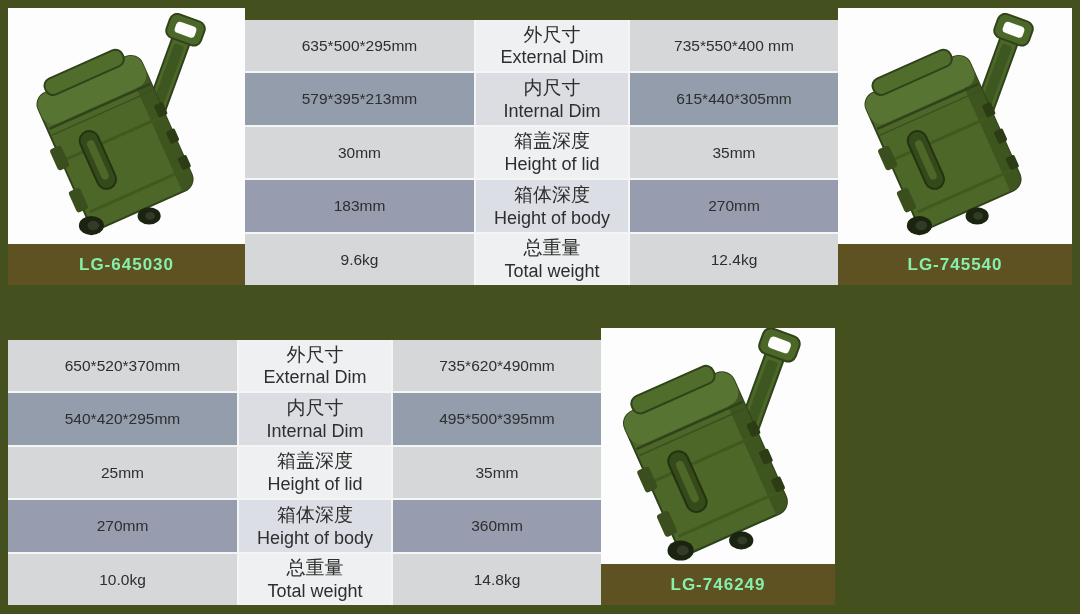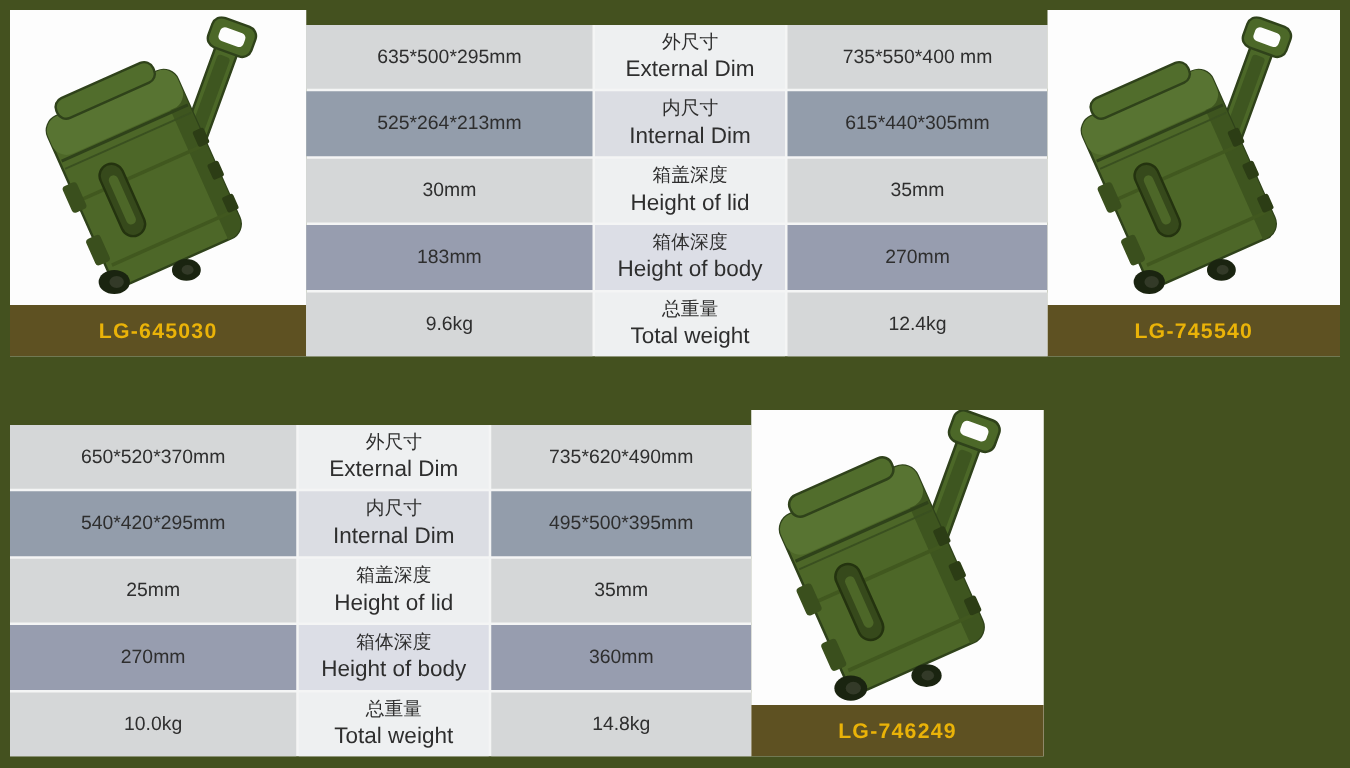--- a/index.html
+++ b/index.html
@@ -26,21 +26,21 @@
   .product-card.right{width:234px;}
   .case-art{
     flex:1;display:flex;align-items:center;justify-content:center;
     overflow:hidden;
   }
   .case-art svg{width:226px;height:226px;}
   .case-art.big svg{transform:scale(1.05);}
   .model-band{
     height:41px;flex:0 0 41px;
     background:#5e5122;
-    color:#eab308;
+    color:#86efac;
     display:flex;align-items:center;justify-content:center;
     font-weight:bold;font-size:17px;letter-spacing:1px;
   }
 
   .spec-table{
     width:593px;flex:0 0 593px;
     display:grid;
     grid-template-columns:229px 152px 1fr;
     grid-auto-rows:1fr;
     gap:2px;
@@ -55,21 +55,21 @@
     color:#2e2e2e;
     font-size:15.5px;
     line-height:1.25;
   }
   .row-light .cell.side{background:#d5d7d8;}
   .row-light .cell.mid{background:#eef0f1;}
   .row-blue .cell.side{background:#939dab;}
   .row-blue .cell.mid{background:#dbdde3;}
   .row-purple .cell.side{background:#979daf;}
   .row-purple .cell.mid{background:#dcdee6;}
-  .cell .zh{font-size:15px;}
+  .cell .zh{font-size:19px;}
   .cell .en{font-size:18px;}
 </style>
 </head>
 <body>
 
 <svg width="0" height="0" style="position:absolute" aria-hidden="true">
   <symbol id="trolley-case" viewBox="0 0 230 235">
 
     <g transform="rotate(20 152 80)">
       <rect x="143" y="22" width="19" height="128" rx="4" fill="#4c6828" stroke="#2f421a" stroke-width="2"></rect>
@@ -119,21 +119,21 @@
   <div class="spec-table">
     <div class="spec-row row-light">
       <div class="cell side">635*500*295mm</div>
       <div class="cell mid">
         <span class="zh">外尺寸</span>
         <span class="en">External Dim</span>
       </div>
       <div class="cell side">735*550*400 mm</div>
     </div>
     <div class="spec-row row-blue">
-      <div class="cell side">525*264*213mm</div>
+      <div class="cell side">579*395*213mm</div>
       <div class="cell mid">
         <span class="zh">内尺寸</span>
         <span class="en">Internal Dim</span>
       </div>
       <div class="cell side">615*440*305mm</div>
     </div>
     <div class="spec-row row-light">
       <div class="cell side">30mm</div>
       <div class="cell mid">
         <span class="zh">箱盖深度</span>

